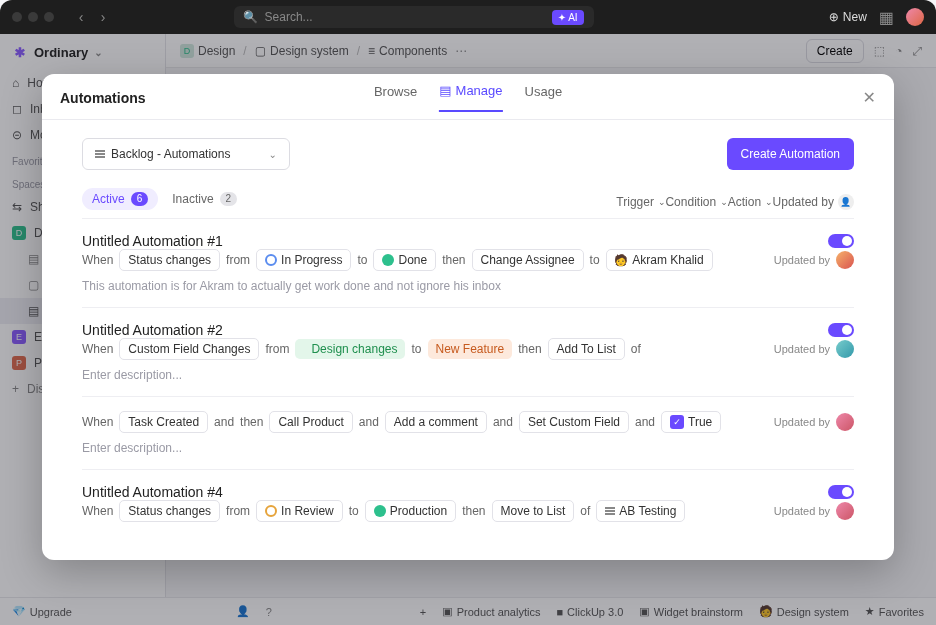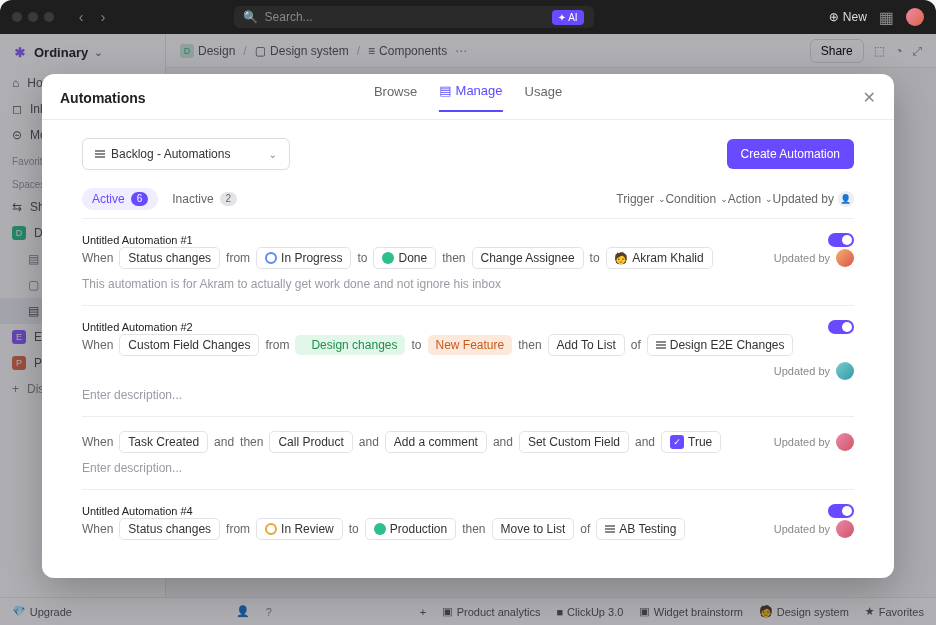--- a/index.html
+++ b/index.html
@@ -44,37 +44,37 @@
 .modal { width: 852px; background: #fff; border-radius: 12px; box-shadow: 0 12px 40px rgba(0,0,0,0.25); overflow: hidden; }
 .modal-header { display: flex; align-items: center; padding: 14px 18px 0; position: relative; }
 .modal-title { font-size: 14px; font-weight: 600; color: #222; }
 .modal-tabs { position: absolute; left: 50%; transform: translateX(-50%); display: flex; gap: 22px; font-size: 13px; color: #666; }
 .modal-tab { padding-bottom: 12px; display: flex; align-items: center; gap: 4px; }
 .modal-tab.active { color: #5a4aff; border-bottom: 2px solid #5a4aff; font-weight: 500; }
 .modal-close { margin-left: auto; color: #888; font-size: 16px; cursor: pointer; }
 .modal-divider { height: 1px; background: #eaeaef; margin-top: 12px; }
 
 .modal-body { padding: 18px 40px 24px; }
-.toolbar { display: flex; align-items: center; margin-bottom: 18px; }
+.toolbar { display: flex; margin-bottom: 18px; }
 .list-select { border: 1px solid #dcdce2; border-radius: 6px; padding: 8px 12px; font-size: 12px; color: #333; display: flex; align-items: center; gap: 6px; min-width: 208px; }
 .create-btn { margin-left: auto; background: #6a4aff; color: #fff; border: none; border-radius: 6px; padding: 8px 14px; font-size: 12px; font-weight: 500; }
 
-.filterbar { display: flex; align-items: center; font-size: 12px; color: #666; margin-bottom: 8px; }
+.filterbar { display: flex; align-items: flex-end; font-size: 12px; color: #666; margin-bottom: 8px; }
 .pill-group { display: flex; gap: 4px; align-items: center; }
 .pill { padding: 4px 10px; border-radius: 14px; display: flex; align-items: center; gap: 6px; }
 .pill.active { background: #f0edff; color: #6a4aff; }
 .pill .count { background: #6a4aff; color: #fff; border-radius: 10px; padding: 0 6px; font-size: 10px; line-height: 14px; }
 .pill.inactive .count { background: #e4e4e8; color: #666; }
 .filter-right { margin-left: auto; display: flex; align-items: center; }
 .filter-dd { display: flex; align-items: center; gap: 4px; }
 
 .automation { border-top: 1px solid #eeeef2; padding: 14px 0; }
 .automation:first-of-type { border-top: 1px solid #eeeef2; }
 .auto-head { display: flex; align-items: center; }
-.auto-title { font-size: 11px; font-weight: 500; color: #222; }
+.auto-title { font-size: 14px; font-weight: 500; color: #222; }
 .toggle { margin-left: auto; width: 26px; height: 14px; background: #6a4aff; border-radius: 8px; position: relative; }
 .toggle::after { content: ""; position: absolute; right: 2px; top: 2px; width: 10px; height: 10px; background: #fff; border-radius: 50%; }
 .auto-row { display: flex; align-items: center; gap: 6px; margin-top: 0; font-size: 12px; color: #666; flex-wrap: wrap; }
 .chip { border: 1px solid #e2e2e8; border-radius: 5px; padding: 3px 8px; color: #333; display: inline-flex; align-items: center; gap: 4px; background: #fff; }
 .chip.taggreen { border: none; background: #e3f6ea; color: #1f8f4e; padding-left: 16px; }
 .chip.tagorange { border: none; background: #fde9dc; color: #c65a1e; }
 .status-dot { width: 12px; height: 12px; border-radius: 50%; display: inline-block; }
 .updated { margin-left: auto; display: flex; align-items: center; gap: 6px; font-size: 11px; color: #888; }
 .av { width: 18px; height: 18px; border-radius: 50%; background: linear-gradient(135deg,#f6b26b,#d9534f); }
 .av2 { background: linear-gradient(135deg,#7cc,#39a); }
@@ -172,21 +172,21 @@
           <span>▢</span>
           <span>Design system</span>
         </span>
       <span class="bc-sep">/</span>
       <span class="bc-chip">
           <span>≡</span>
           <span>Components</span>
         </span>
       <span style="color:#888">⋯</span>
       <div class="bc-right">
-        <button class="share-btn">Share</button>
+        <button class="share-btn">Create</button>
         <span style="color:#888">⬚</span>
         <span style="color:#888">◔</span>
         <span style="color:#888">⤢</span>
       </div>
     </div>
   </div>
 </div>
 
 <div class="bottombar">
   <span class="bb-item">💎 <span>Upgrade</span></span>
@@ -302,28 +302,20 @@
         <div class="auto-row">
           <span>When</span>
           <span class="chip">Custom Field Changes</span>
           <span>from</span>
           <span class="chip taggreen">Design changes</span>
           <span>to</span>
           <span class="chip tagorange">New Feature</span>
           <span>then</span>
           <span class="chip">Add To List</span>
           <span>of</span>
-          <span class="chip">
-              <span class="list-ic">
-                <span></span>
-                <span></span>
-                <span></span>
-              </span>
-              <span>Design E2E Changes</span>
-            </span>
           <span class="updated">
               <span>Updated by</span>
               <span class="av av2"></span>
             </span>
         </div>
         <div class="desc">Enter description...</div>
       </div>
 
       <div class="automation">
         <div class="auto-row">

